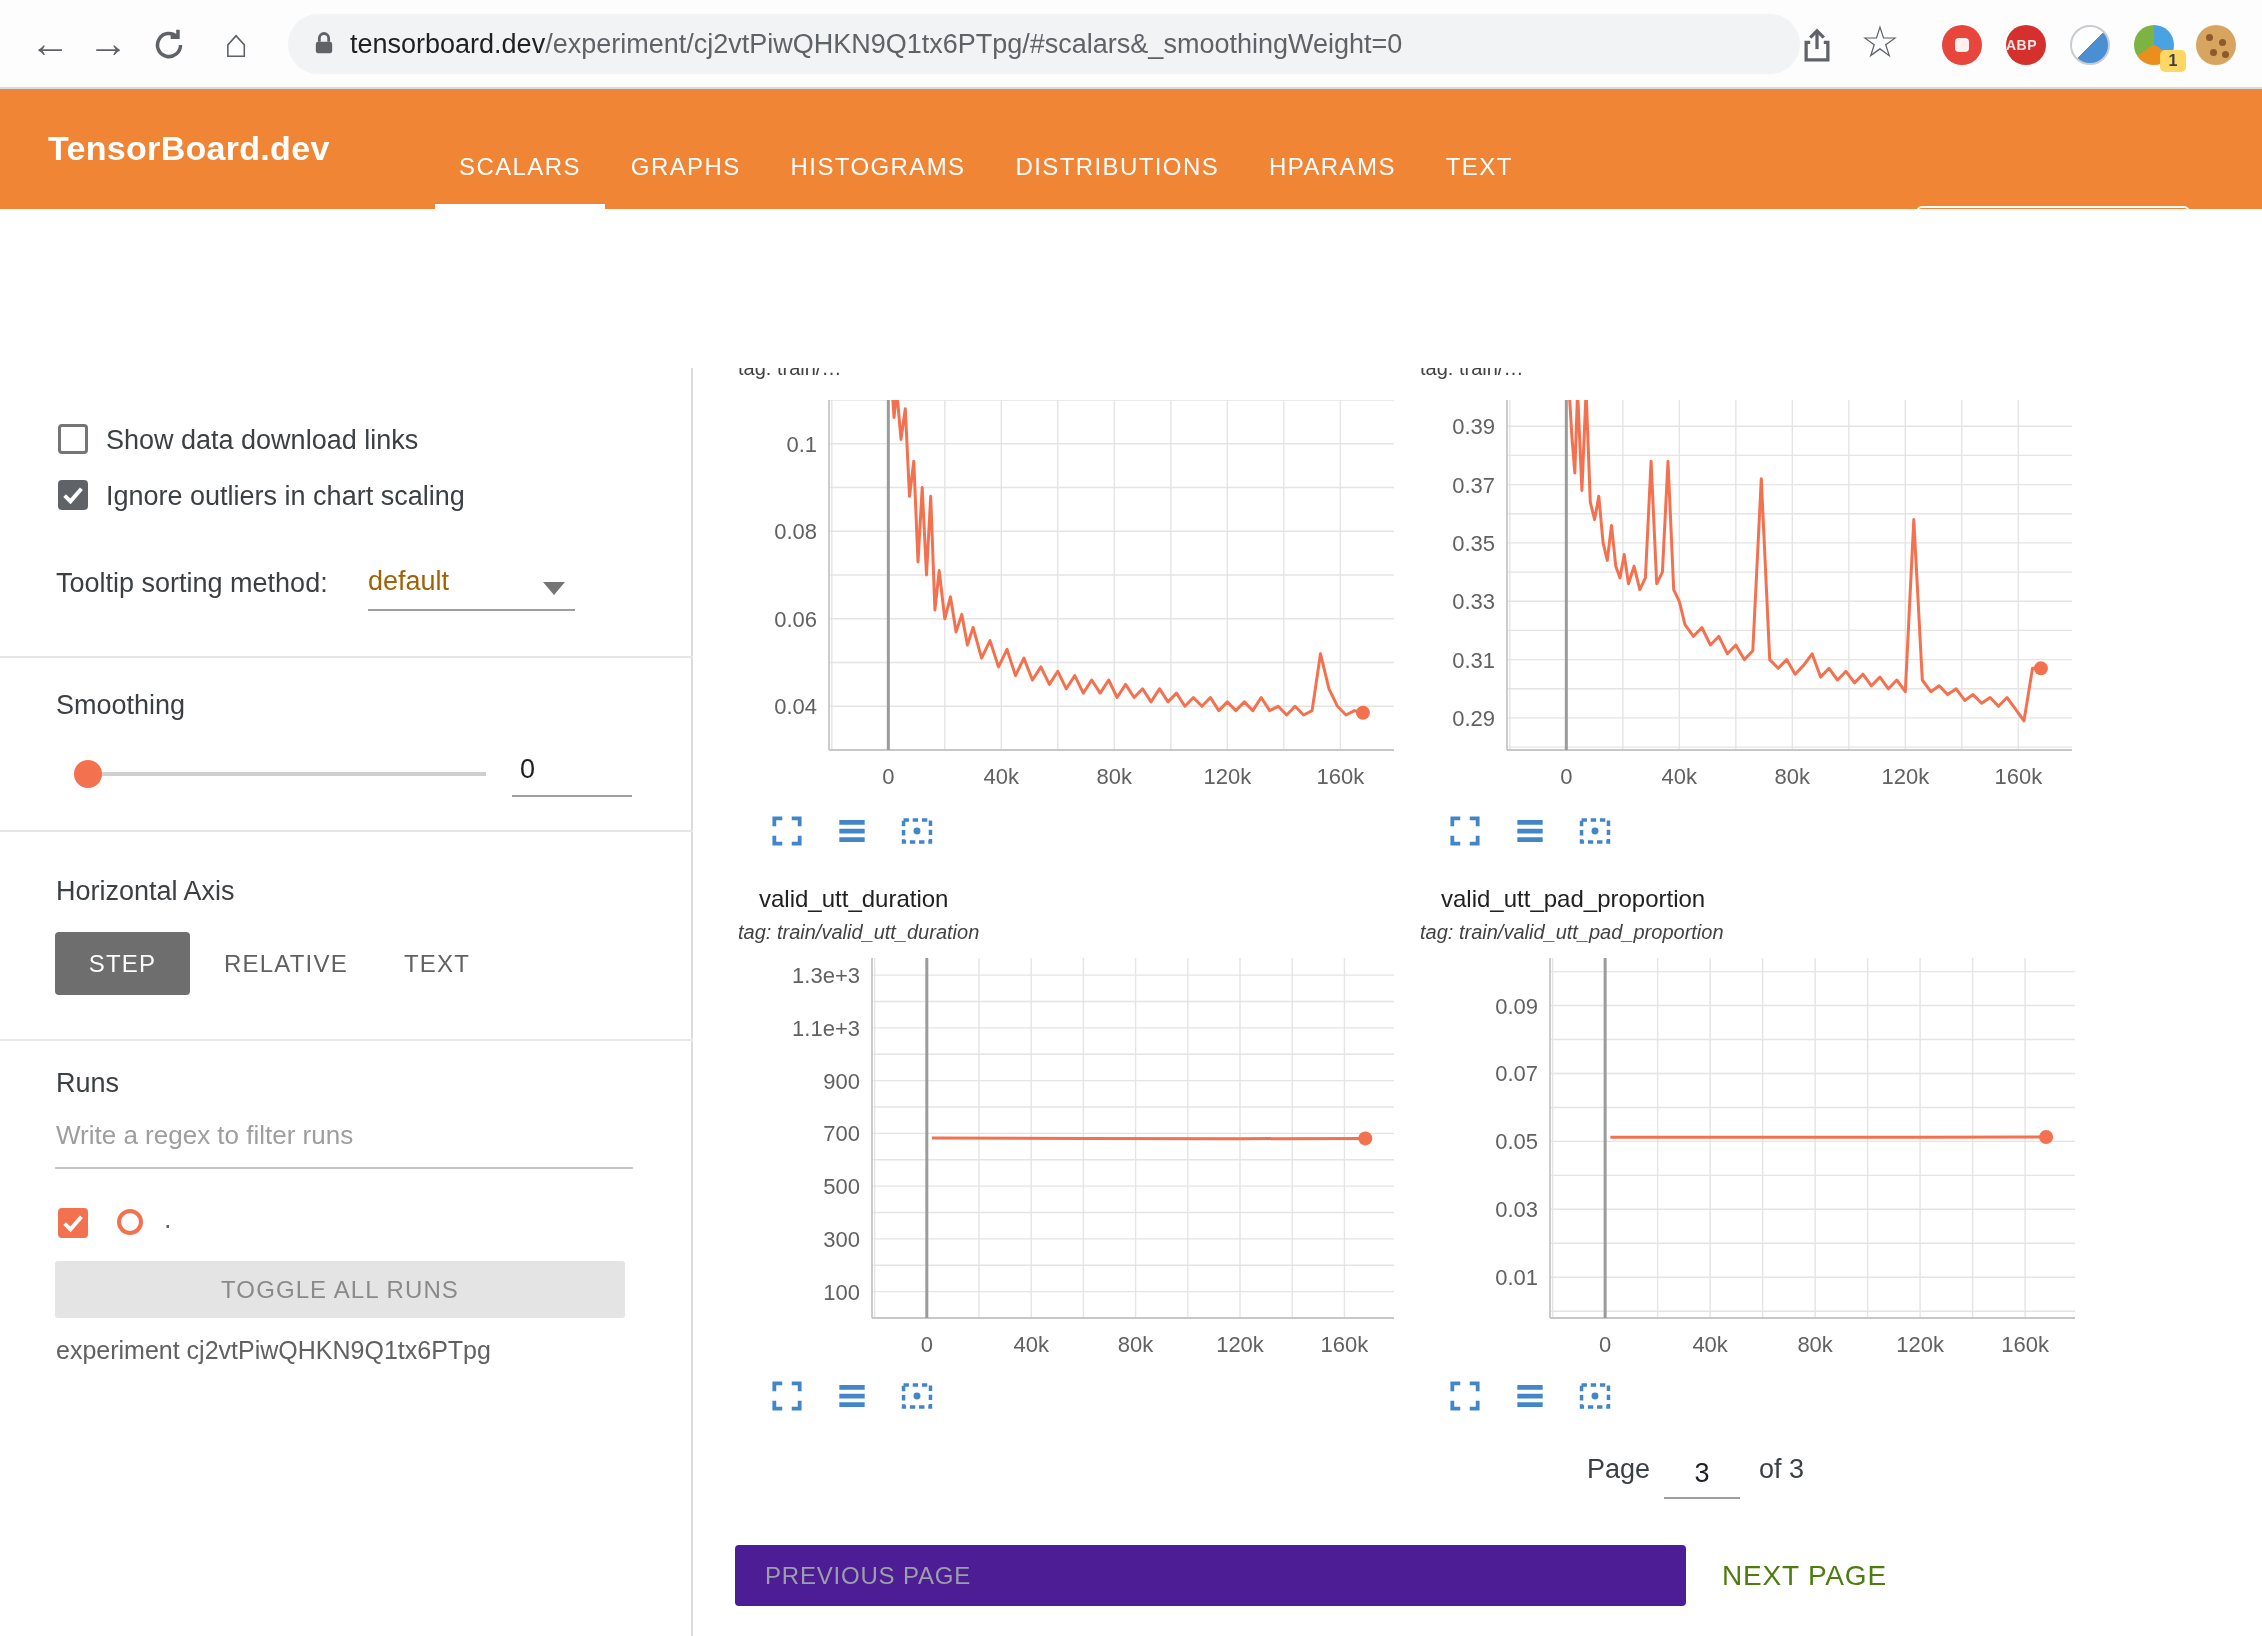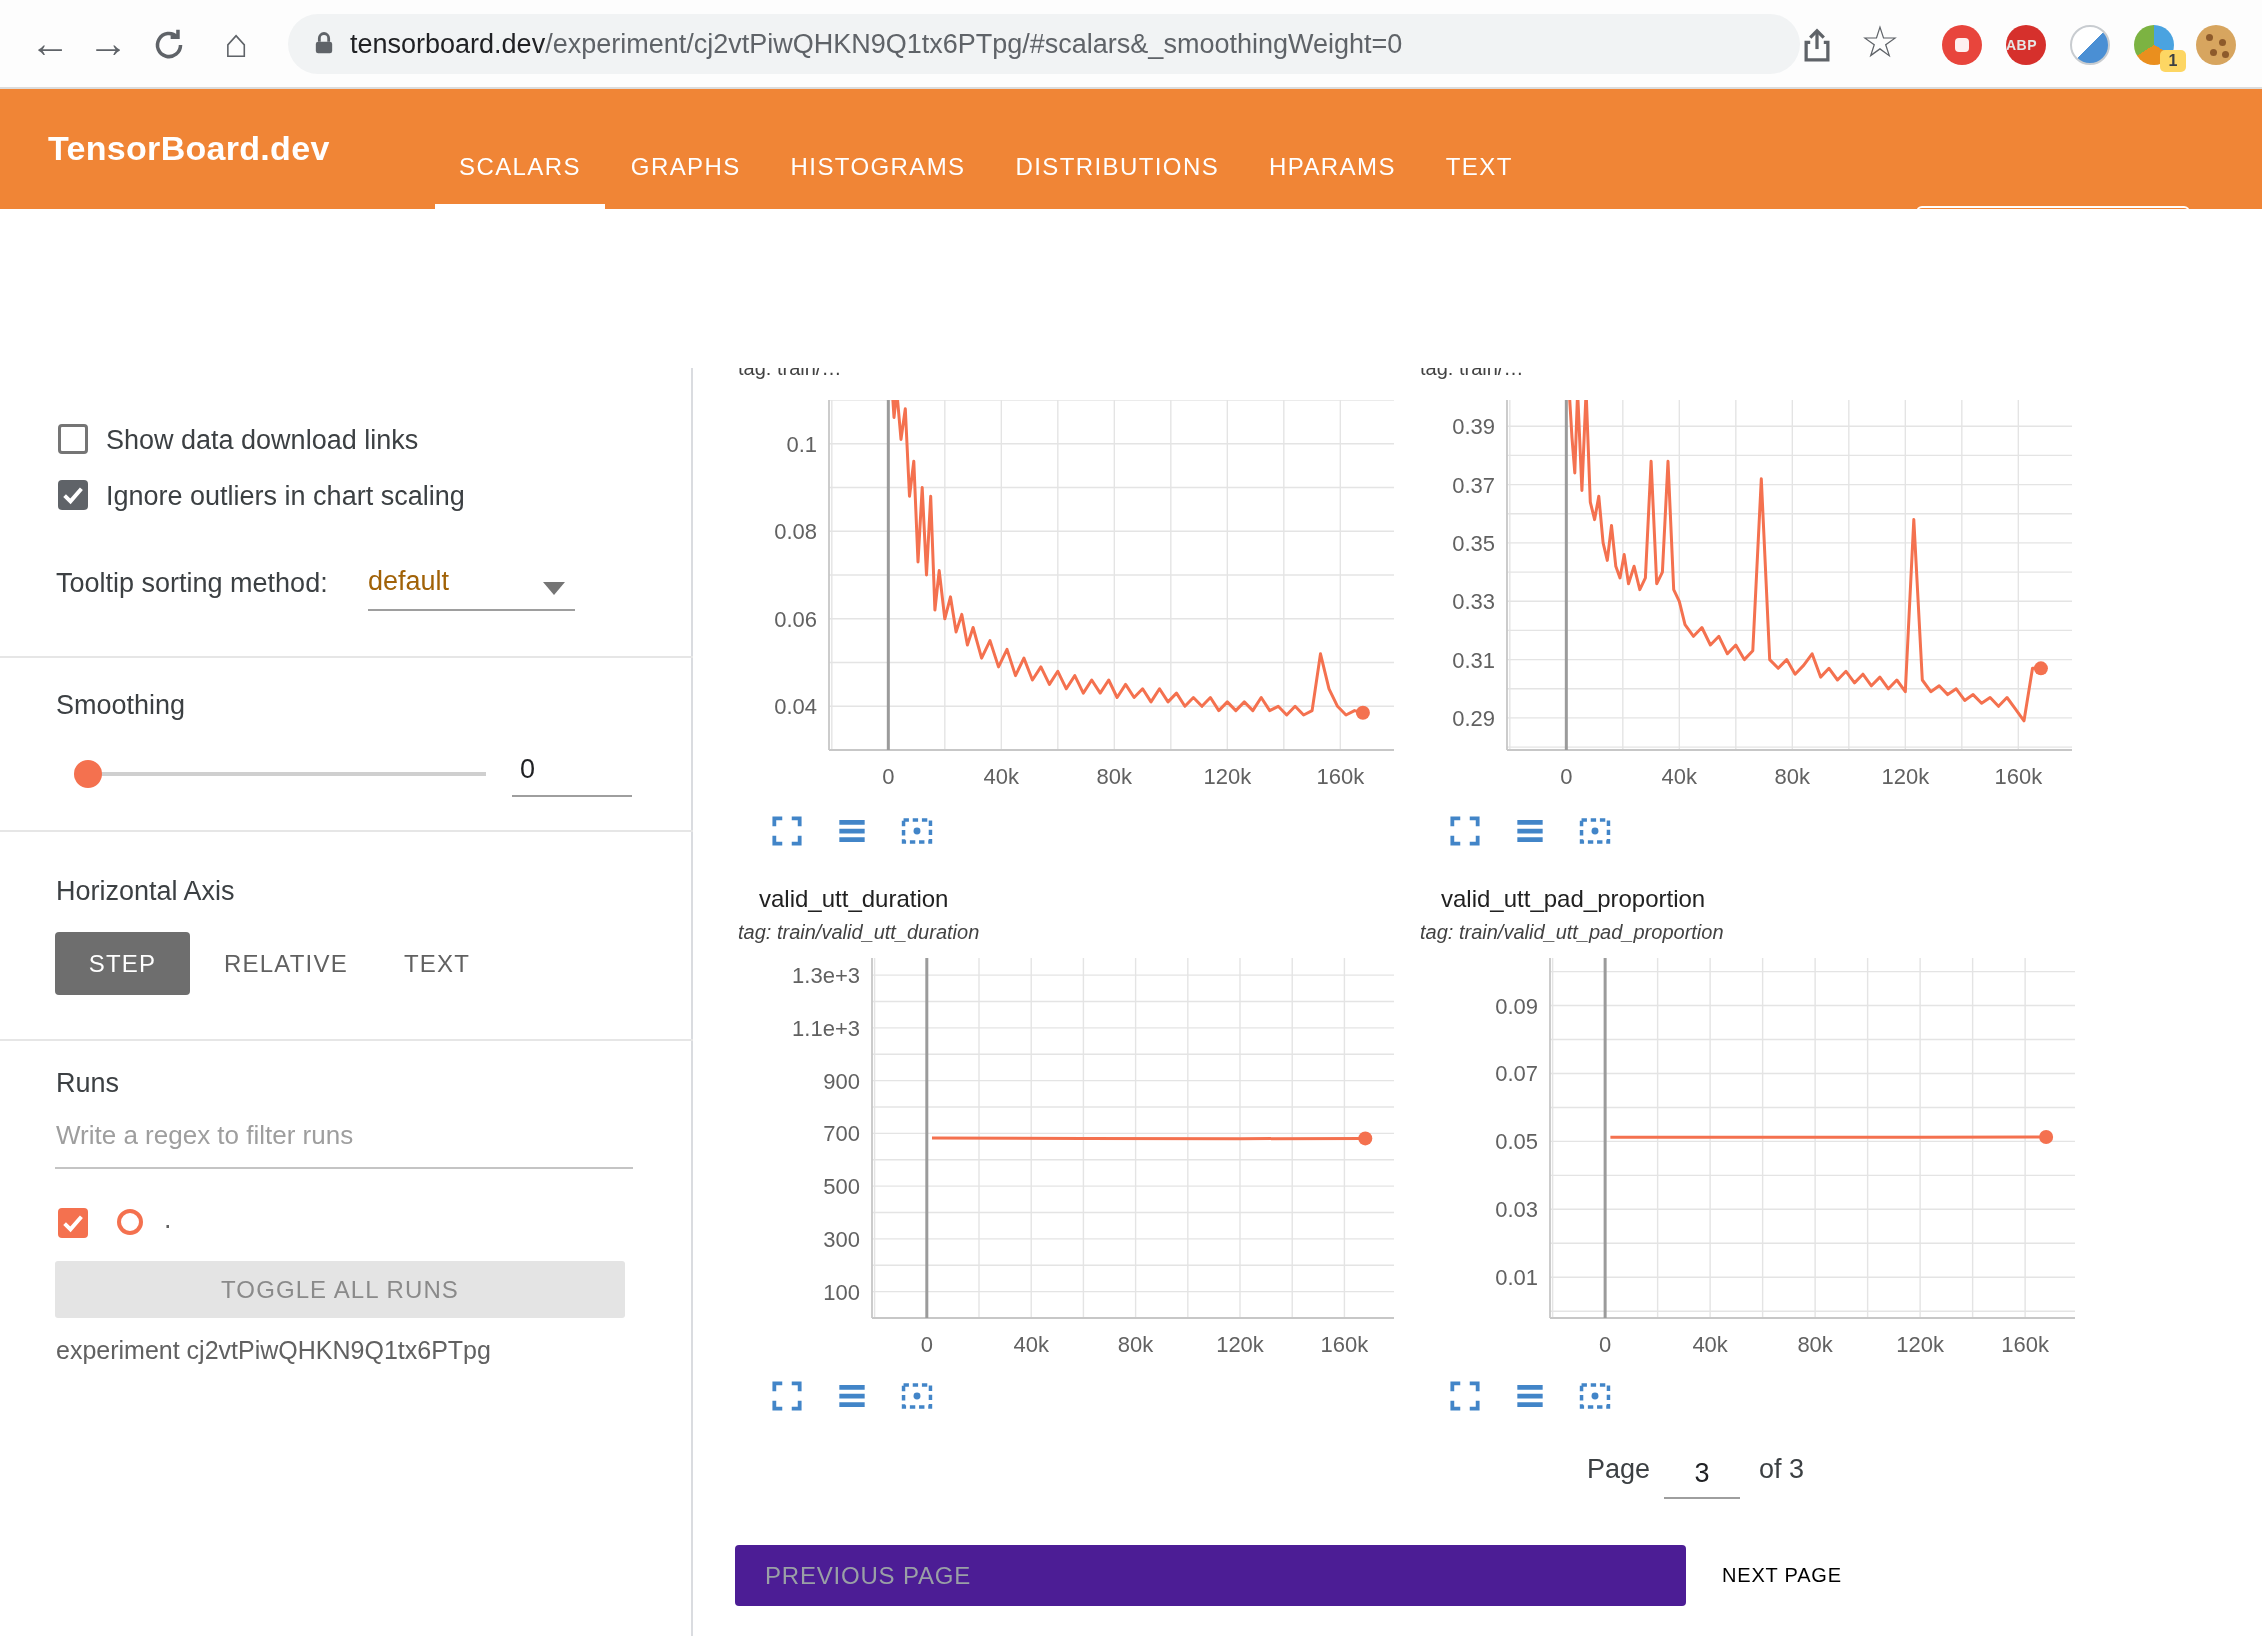--- a/index.html
+++ b/index.html
@@ -72,21 +72,21 @@
   .chart-svg { position:absolute; cursor:crosshair; }
   .chart-svg text { font-family:"Liberation Sans", sans-serif; }
   .chart-title { position:absolute; font-size:24px; color:#212121;margin-left:21px; }
   .chart-tag { position:absolute; font-size:20px; color:#424242;font-style:italic; }
   .icon-btn { position:absolute; width:38px; height:38px; cursor:pointer; }
   .page-row { position:absolute; top:1080px; left:0; width:100%; height:60px; }
   .page-label { position:absolute; left:892px; top:6px; font-size:27px; color:#3c4043; }
   .page-input { position:absolute; left:969px; top:10px; width:76px; font-size:27px; color:#202124; text-align:center; border:none; border-bottom:2px solid #9e9e9e; padding-bottom:8px; outline:none; background:transparent; font-family:"Liberation Sans",sans-serif; }
   .page-of { position:absolute; left:1064px; top:6px; font-size:27px; color:#3c4043; }
   .prev-btn { position:absolute; left:40px; top:1177px; width:951px; height:61px; background:#4c1d95; border-radius:4px; color:#9aa0a6; font-size:24px; letter-spacing:.8px; line-height:61px; padding-left:30px; cursor:pointer; }
-  .next-btn { position:absolute; left:1027px; top:1177px; height:61px; line-height:61px; color:#000000; font-size:20px; letter-spacing:.8px; cursor:pointer; }
+  .next-btn { position:absolute; left:1027px; top:1177px; height:61px; line-height:61px; color:#4d7c0f; font-size:28px; letter-spacing:.8px; cursor:pointer; }
 </style>
 </head>
 <body>
 
 <div class="screen">
 
   <div class="browser-bar">
     <span class="nav-ic" style="left:22px">←</span>
     <span class="nav-ic" style="left:80px">→</span>
     <svg class="reload-ic" style="left:150px" width="38" height="38" viewBox="0 0 28 28">

